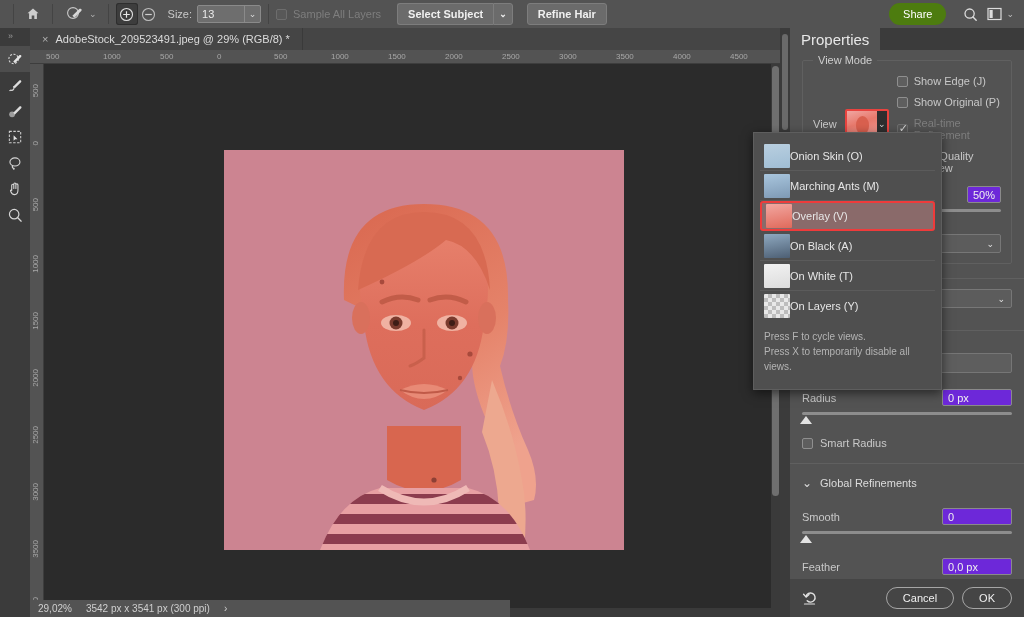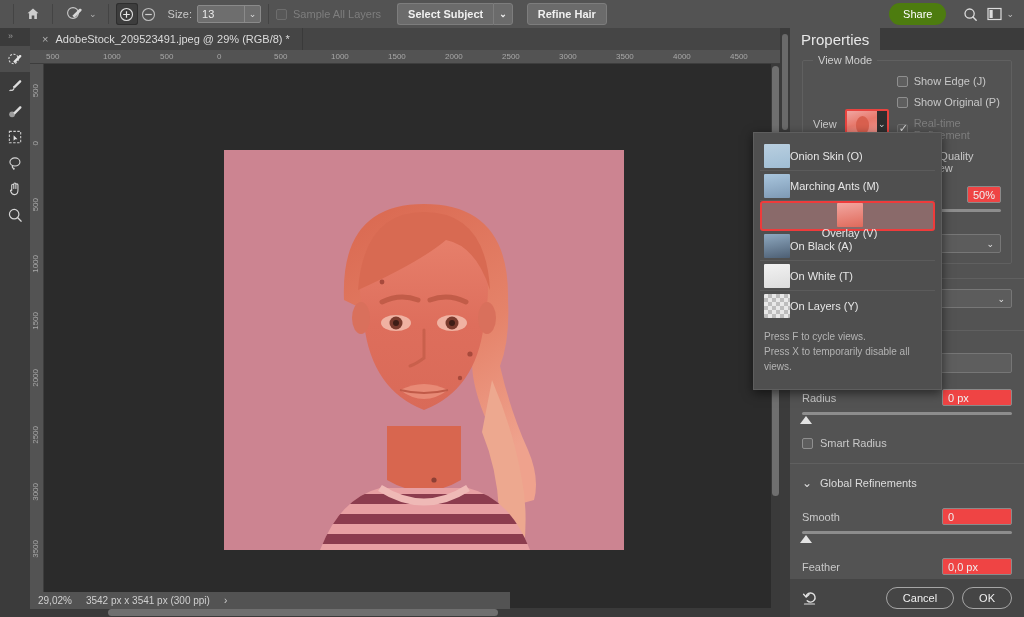--- a/index.html
+++ b/index.html
@@ -133,21 +133,21 @@
   .scroll-h {
     position: absolute; left: 30px; right: 244px; bottom: 0; height: 9px; background: #3a3a3a;
   }
   .scroll-h .thumb {
     position: absolute; left: 78px; top: 1px; width: 390px; height: 7px;
     background: #6f6f6f; border-radius: 4px;
   }
 
   
   .statusbar {
-    position: absolute; left: 30px; bottom: 8px; width: 480px; height: 17px;
+    position: absolute; left: 30px; bottom: 0; width: 480px; height: 17px;
     display: flex; align-items: center; gap: 14px; color: #cfcfcf;
     font-size: 10px; background: #535353; padding-left: 8px; z-index: 5;
   }
 
   
   .rightdock {
     position: absolute; right: 0; top: 28px; width: 244px; bottom: 0;
     background: #3b3b3b; display: flex;
   }
   .dockrail { width: 10px; background: #3b3b3b; position: relative; }
@@ -188,21 +188,21 @@
   .viewswatch .arrow {
     flex: 1; background: #2e2e2e; display: flex; align-items: center;
     justify-content: center; color: #d4d4d4; font-size: 9px;
   }
   .viewchecks { display: flex; flex-direction: column; gap: 9px; padding-top: 2px; }
 
   .row { display: flex; align-items: center; margin: 12px 12px 0 12px; }
   .row .lab { font-size: 11px; color: #c9c9c9; }
   .row .spacer { flex: 1; }
   .field {
-    height: 17px; background: #ef4444; border: 1px solid #8a8a8a;
+    height: 17px; background: #6d28d9; border: 1px solid #8a8a8a;
     border-radius: 2px; color: #efefef; font-size: 11px;
     display: flex; align-items: center; padding: 0 5px;
   }
   .select {
     height: 19px; background: #5c5c5c; border: 1px solid #777;
     border-radius: 2px; color: #e2e2e2; font-size: 11px;
     display: flex; align-items: center; padding: 0 6px; justify-content: space-between;
   }
   .slider { margin: 5px 12px 0 12px; position: relative; height: 14px; }
   .slider .track {
@@ -242,21 +242,21 @@
     box-shadow: 0 3px 10px rgba(0,0,0,.55); z-index: 40; padding: 4px 0 0 0;
   }
   .popup .items { margin: 4px 6px 0 6px; }
   .popup .mitem {
     display: flex; align-items: center; gap: 0; height: 30px;
     padding-left: 4px; border-bottom: 1px solid #5b5b5b; color: #e6e6e6;
     font-size: 11px; position: relative;
   }
   .popup .mitem:last-child { border-bottom: none; }
   .popup .mitem.selected {
-    background: #8a6a6a; border: 2px solid #ef3b3b; border-radius: 3px; height: 30px; flex-direction: column;
+    background: #8a6a6a; border: 2px solid #ef3b3b; border-radius: 3px; height: 30px;
   }
   .popup .mthumb { width: 26px; height: 24px; flex: none; border-radius: 1px; }
   .popup .hint {
     margin: 8px 10px 0 10px; font-size: 10px; color: #b4b4b4; line-height: 15px;
   }
   .th-onion { background: linear-gradient(170deg,#b9cfe0,#9fbdd4); }
   .th-ants  { background: linear-gradient(170deg,#a9c6de,#7e99b4); }
   .th-over  { background: linear-gradient(170deg,#f2a7a1,#e06a5b); }
   .th-black { background: linear-gradient(170deg,#8fa9c0,#4d5f74); }
   .th-white { background: linear-gradient(170deg,#f2f2f2,#dcdcdc); }

